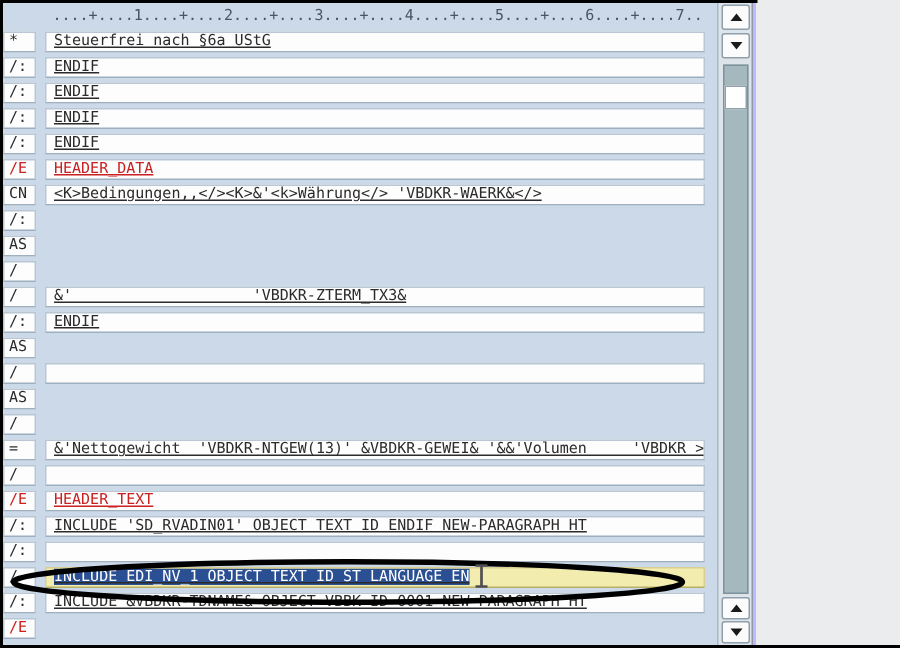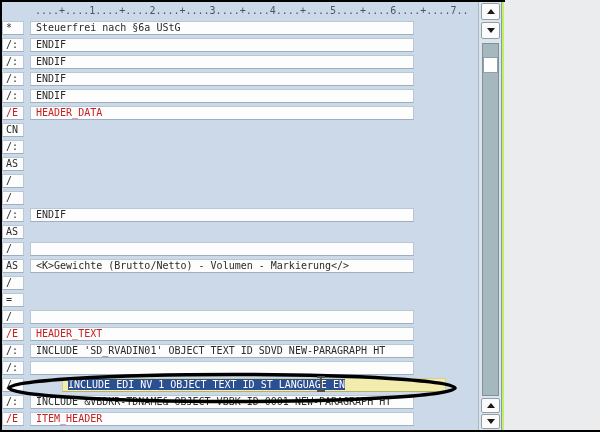--- a/index.html
+++ b/index.html
@@ -1,39 +1,39 @@
 <!DOCTYPE html>
 <html><head>
 <meta charset="utf-8">
 <style>
   * { margin:0; padding:0; box-sizing:border-box; }
   html,body { width:600px; height:432px; overflow:hidden; background:#ebedee;
               font-family:"DejaVu Sans Mono","Liberation Mono",monospace; }
-  .screen { position:relative; width:600px; height:432px; background:#bef264; }
+  .screen { position:relative; width:600px; height:432px; background:#c4b5fd; }
 
   
   .frame-top    { position:absolute; left:0; top:0; width:505px; height:2px; background:#000; z-index:6; }
   .frame-left   { position:absolute; left:0; top:0; width:2px; height:432px; background:#000; z-index:6; }
   .frame-bottom { position:absolute; left:0; bottom:0; width:600px; height:2px; background:#000; z-index:6; }
 
   
   .editor-bg { position:absolute; left:2px; top:2px; width:476px; height:428px; background:#ccd9e8; }
 
   .ruler { position:absolute; left:2px; top:2px; width:470px; height:18px; line-height:18px;
            padding-left:33px; font-size:10px; color:#4a5560; white-space:pre; overflow:hidden; }
 
   .rows { position:absolute; left:2px; top:21px; width:468px; }
   .row  { position:relative; height:17px; }
   .cell { position:absolute; top:0; height:14px; background:#fdfdfd;
           border:1px solid #b9c7d4; border-bottom-color:#9eafbf;
           font-size:10px; line-height:12px; color:#2b2b2b; white-space:pre; overflow:hidden; }
   .cell.tag     { left:0; width:22px; padding-left:3px; }
-  .cell.content { left:28px; width:384px; padding-left:5px; }
+  .cell.content { left:28px; width:440px; padding-left:5px;text-decoration:underline; }
   .red { color:#c92121; }
-  .content.highlight { background:#f2ecae; border-color:#d8cf8e; border-bottom-color:#b8ae66;margin-left:32px; }
+  .content.highlight { background:#f2ecae; border-color:#d8cf8e; border-bottom-color:#b8ae66; }
   .selected { background:#2a4f93; color:#ffffff; }
 
   
   .scrollbar { position:absolute; left:478px; top:2px; width:24px; height:428px;
                background:#dde4ea; border-left:1px solid #aab6c0; border-right:1px solid #8d99a4; z-index:5; }
   .sb-btn { position:absolute; left:2px; width:19px; height:17px; background:#fbfbfb;
             border:1px solid #8fa0ac; border-radius:2px;
             display:flex; align-items:center; justify-content:center; }
   .sb-btn.t1 { top:1px; }  .sb-btn.t2 { top:20px; }
   .sb-btn.b1 { top:396px; height:15px; } .sb-btn.b2 { top:412px; height:15px; }
@@ -79,81 +79,82 @@
       <div class="row">
         <div class="cell tag">/:</div>
         <div class="cell content">ENDIF</div>
       </div>
       <div class="row">
         <div class="cell tag red">/E</div>
         <div class="cell content red">HEADER_DATA</div>
       </div>
       <div class="row">
         <div class="cell tag">CN</div>
+        <div class="cell content">&lt;K&gt;Bedingungen,,&lt;/&gt;&lt;K&gt;&amp;'&lt;k&gt;Währung&lt;/&gt; 'VBDKR-WAERK&amp;&lt;/&gt;</div>
       </div>
       <div class="row">
         <div class="cell tag">/:</div>
       </div>
       <div class="row">
         <div class="cell tag">AS</div>
       </div>
       <div class="row">
         <div class="cell tag">/</div>
       </div>
       <div class="row">
         <div class="cell tag">/</div>
+        <div class="cell content">&amp;'                    'VBDKR-ZTERM_TX3&amp;</div>
       </div>
       <div class="row">
         <div class="cell tag">/:</div>
         <div class="cell content">ENDIF</div>
       </div>
       <div class="row">
         <div class="cell tag">AS</div>
       </div>
       <div class="row">
         <div class="cell tag">/</div>
         <div class="cell content"></div>
       </div>
       <div class="row">
         <div class="cell tag">AS</div>
-        <div class="cell content">&lt;K&gt;Gewichte (Brutto/Netto) - Volumen - Markierung&lt;/&gt;</div>
       </div>
       <div class="row">
         <div class="cell tag">/</div>
       </div>
       <div class="row">
         <div class="cell tag">=</div>
+        <div class="cell content">&amp;'Nettogewicht  'VBDKR-NTGEW(13)' &amp;VBDKR-GEWEI&amp; '&amp;&amp;'Volumen     'VBDKR &gt;</div>
       </div>
       <div class="row">
         <div class="cell tag">/</div>
         <div class="cell content"></div>
       </div>
       <div class="row">
         <div class="cell tag red">/E</div>
         <div class="cell content red">HEADER_TEXT</div>
       </div>
       <div class="row">
         <div class="cell tag">/:</div>
-        <div class="cell content">INCLUDE 'SD_RVADIN01' OBJECT TEXT ID SDVD NEW-PARAGRAPH HT</div>
+        <div class="cell content">INCLUDE 'SD_RVADIN01' OBJECT TEXT ID ENDIF NEW-PARAGRAPH HT</div>
       </div>
       <div class="row">
         <div class="cell tag">/:</div>
         <div class="cell content"></div>
       </div>
       <div class="row">
         <div class="cell tag">/</div>
         <div class="cell content highlight"><span class="selected">INCLUDE EDI_NV_1 OBJECT TEXT ID ST LANGUAGE EN</span></div>
       </div>
       <div class="row">
         <div class="cell tag">/:</div>
         <div class="cell content">INCLUDE &amp;VBDKR-TDNAME&amp; OBJECT VBBK ID 0001 NEW-PARAGRAPH HT</div>
       </div>
       <div class="row">
         <div class="cell tag red">/E</div>
-        <div class="cell content red">ITEM_HEADER</div>
       </div>
     </div>
 
   <div class="scrollbar">
     <div class="sb-btn t1">
       <span class="tri-up"></span>
     </div>
     <div class="sb-btn t2">
       <span class="tri-down"></span>
     </div>

